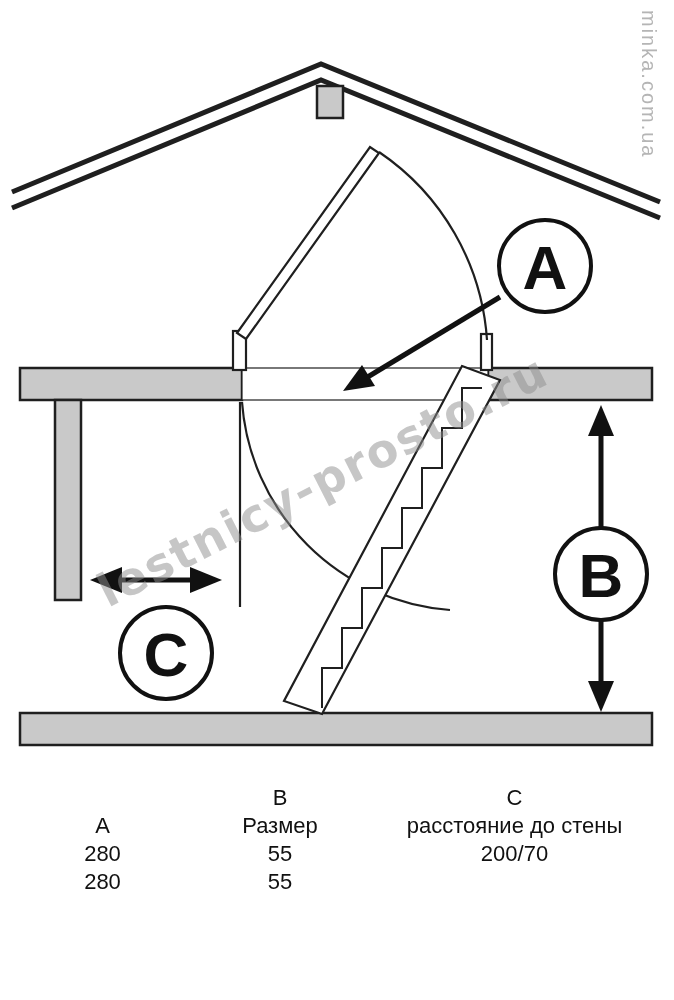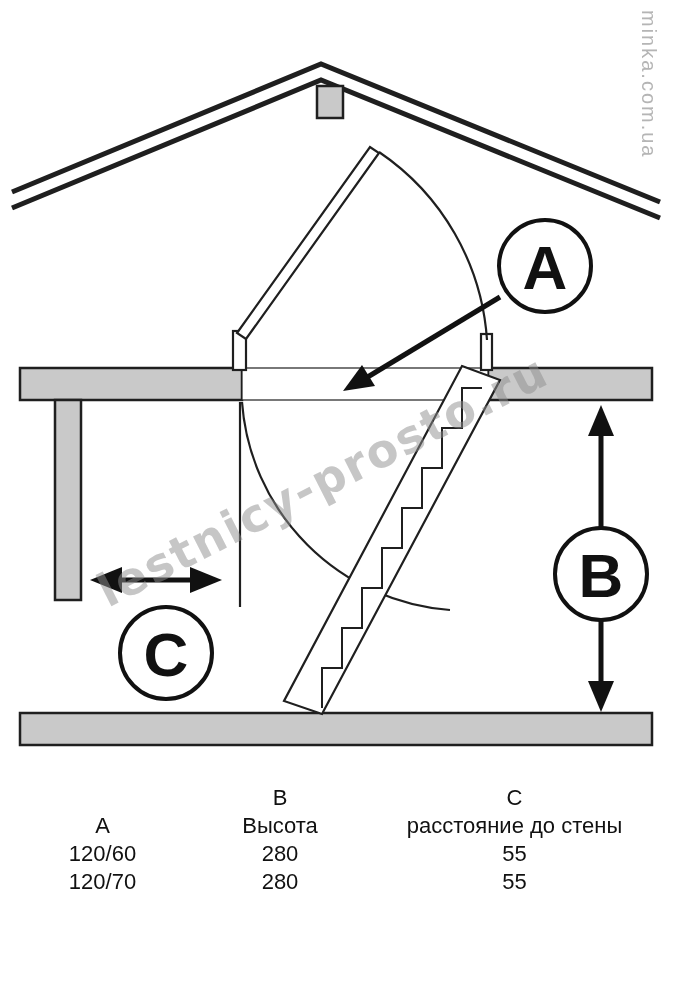--- a/index.html
+++ b/index.html
@@ -84,24 +84,23 @@
   <text class="wm-diag" transform="translate(330 495) rotate(-27)">lestnicy-prosto.ru</text>
   <text class="wm-vert" transform="translate(642 10) rotate(90)">minka.com.ua</text>
 </svg>
 
 <div class="dims-table">
   <div></div>
   <div>B</div>
   <div>C</div>
 
   <div>A</div>
-  <div>Высота</div>
+  <div>Размер</div>
 
   <div>расстояние до стены</div>
 
-  <div>120/60</div>
   <div>280</div>
   <div>55</div>
 
-  <div>120/70</div>
+  <div>200/70</div>
   <div>280</div>
   <div>55</div>
 </div>
 
 </body></html>

